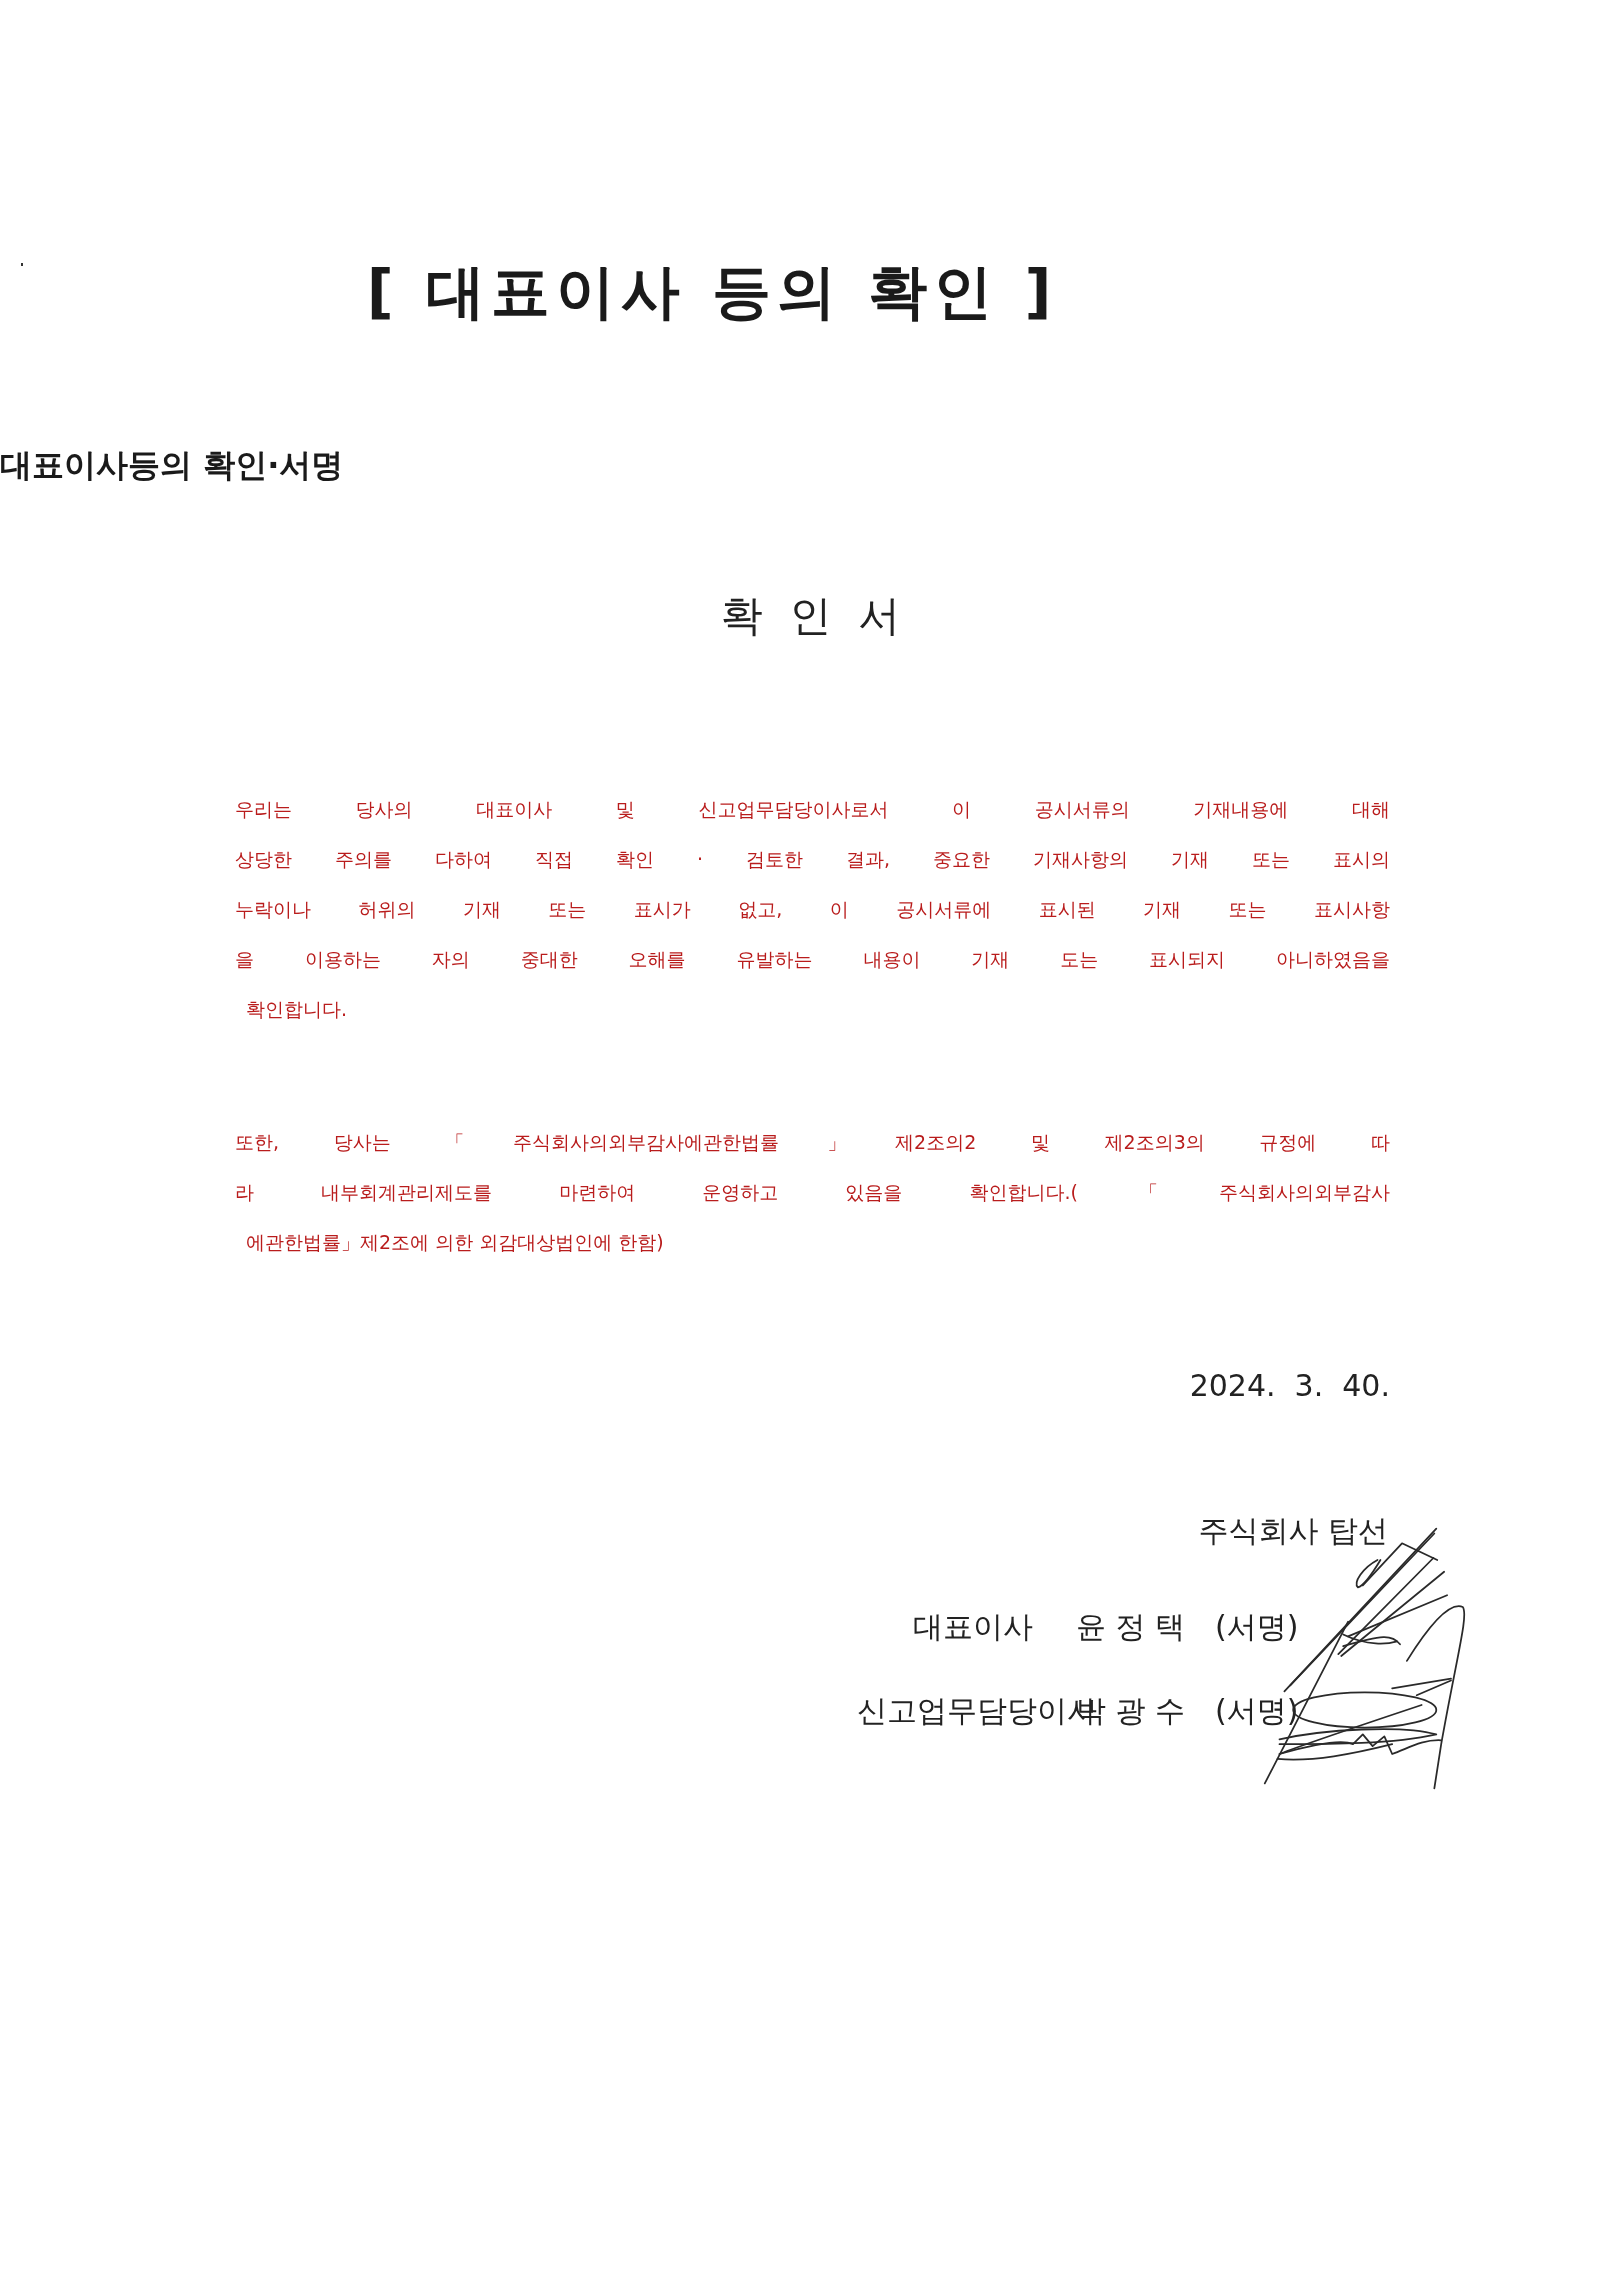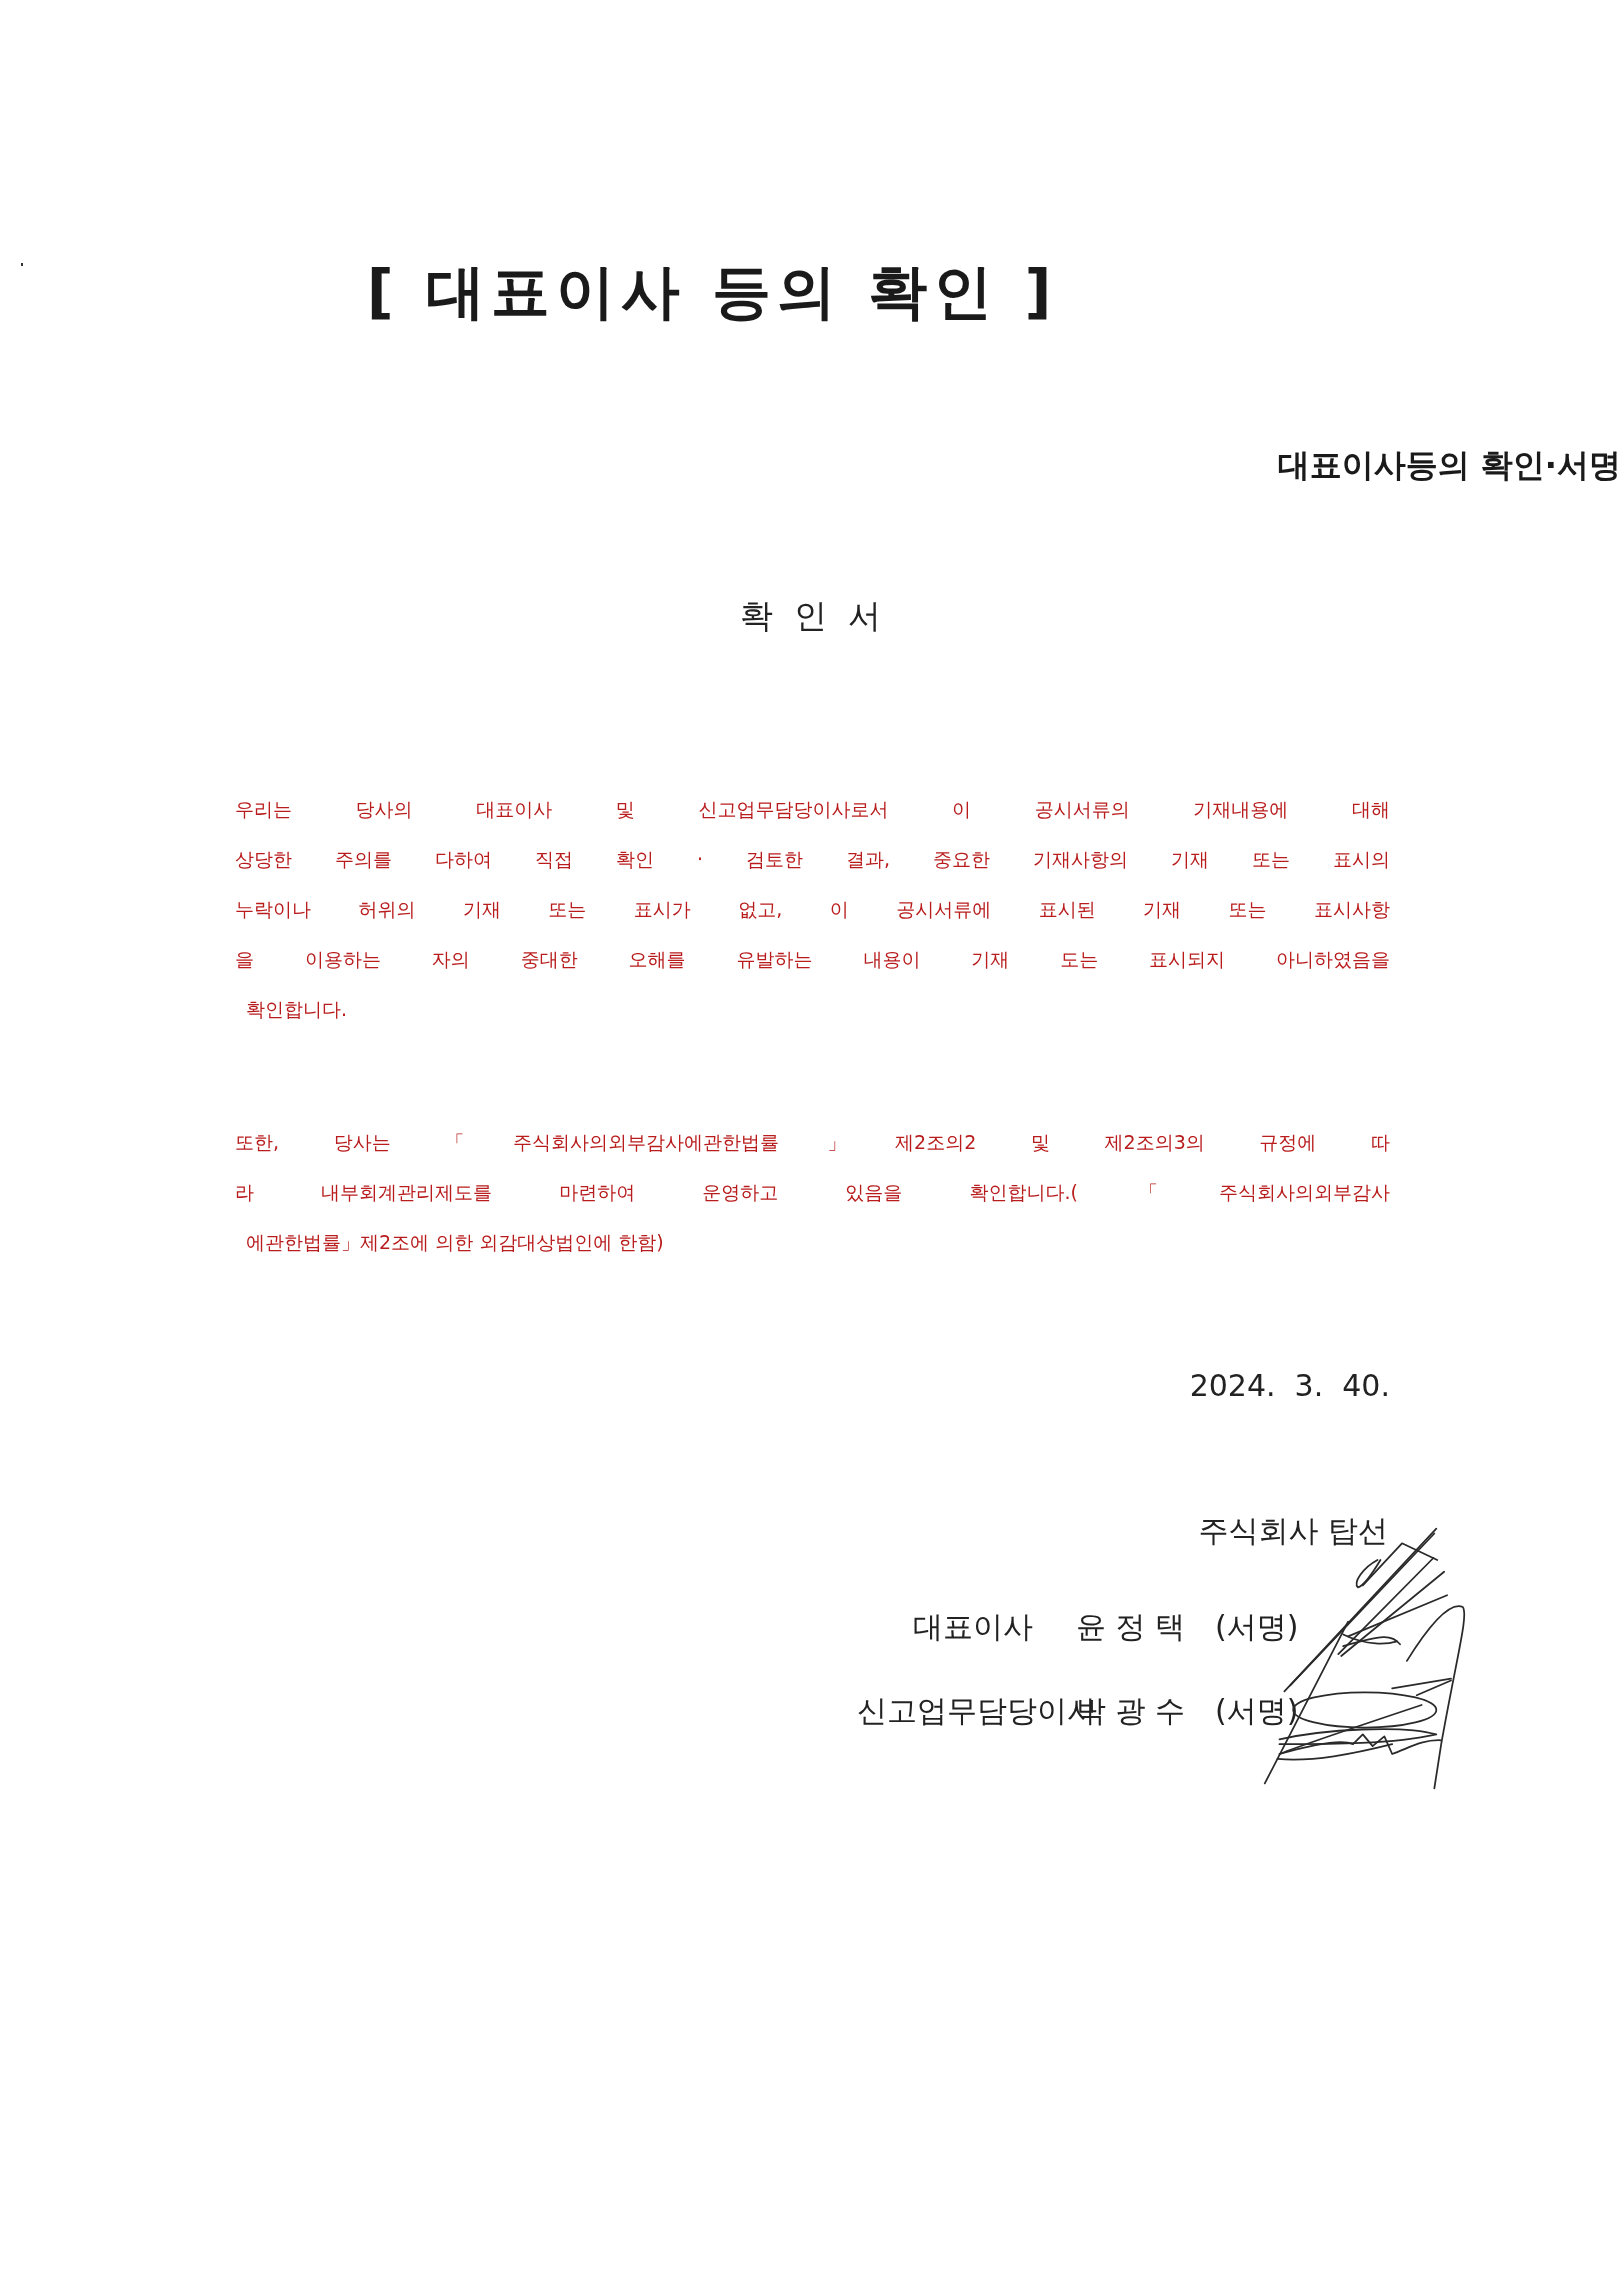--- a/index.html
+++ b/index.html
@@ -24,30 +24,30 @@
       text-align: center;
       font-size: 59px;
       font-weight: bold;
       letter-spacing: 5.9px;
       color: #1a1a1a;
       line-height: 78px;
       white-space: pre;
     }
     .doc-subtitle {
       left: 0; width: 1621px; top: 443px;
-      text-align: right;
+      text-align: left;
       font-size: 32px;
       font-weight: bold;
       line-height: 45px;
       color: #1a1a1a;
     }
     .doc-heading {
       left: 0; width: 1621px; top: 591px;
       text-align: center;
-      font-size: 33px;
+      font-size: 42px;
       line-height: 49px;
       letter-spacing: 0;
       color: #222;
       white-space: pre;
     }
     .para {
       left: 235px;
       width: 1155px;
       font-size: 19px;
       line-height: 50px;

